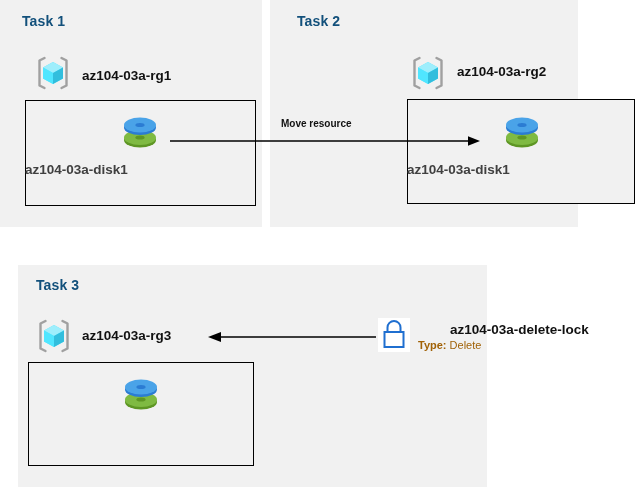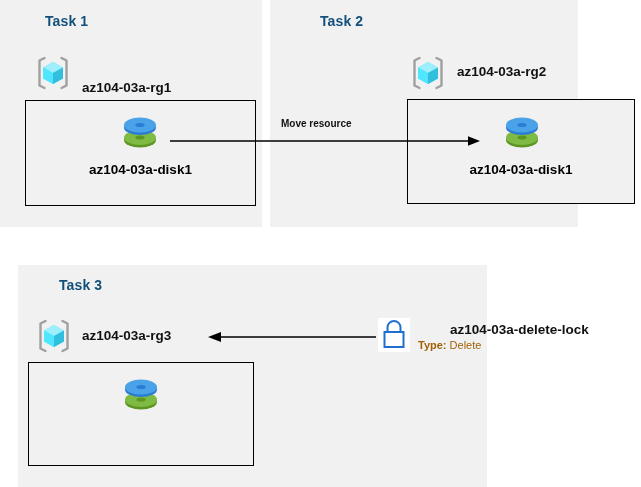--- a/index.html
+++ b/index.html
@@ -28,21 +28,20 @@
   #panel-task2 { left: 270px; top: 0px;   width: 308px; height: 227px; }
   #panel-task3 { left: 18px;  top: 265px; width: 469px; height: 222px; }
 
   .panel-title {
     position: absolute;
     font-size: 14px;
     font-weight: bold;
     color: #12507b;
     letter-spacing: 0.1px;
     white-space: nowrap;
-    margin-left: 23px;
   }
   #title-task1 { left: 22px; top: 13px; }
   #title-task2 { left: 27px; top: 13px; }
   #title-task3 { left: 18px; top: 12px; }
 
   .inner-box {
     position: absolute;
     border: 1px solid #000000;
     background: #f1f1f1;
     box-sizing: border-box;
@@ -80,23 +79,22 @@
     position: absolute;
     font-size: 13.5px;
     font-weight: bold;
     color: #111111;
     white-space: nowrap;
   }
   .node-label {
     position: absolute;
     font-size: 13.5px;
     font-weight: bold;
-    color: #000000;
-    white-space: nowrap;
-    text-align: center;
+    color: #404040;
+    white-space: nowrap;
   }
   .edge-label {
     position: absolute;
     font-size: 10px;
     font-weight: bold;
     color: #111111;
     white-space: nowrap;
   }
   .lock-name {
     position: absolute;
@@ -129,21 +127,21 @@
     <div class="rg-icon" style="left:34px; top:54px;">
       <svg width="38" height="38" viewBox="0 0 38 38">
         <path d="M10.5 4 L5.5 6.5 L5.5 31.5 L10.5 34" fill="none" stroke="#a0a0a0" stroke-width="2.4" stroke-linecap="round" stroke-linejoin="round"></path>
         <path d="M27.5 4 L32.5 6.5 L32.5 31.5 L27.5 34" fill="none" stroke="#a0a0a0" stroke-width="2.4" stroke-linecap="round" stroke-linejoin="round"></path>
         <polygon points="19,8 29,13.5 29,24.5 19,30 9,24.5 9,13.5" fill="#50e6ff"></polygon>
         <polygon points="19,8 29,13.5 19,19 9,13.5" fill="#9eeefc"></polygon>
         <polygon points="19,19 29,13.5 29,24.5 19,30" fill="#32bedd"></polygon>
         <polygon points="19,19 9,13.5 9,24.5 19,30" fill="#50e6ff"></polygon>
       </svg>
     </div>
-    <div class="res-label" style="left:82px; top:80px;text-align:center;">az104-03a-rg1</div>
+    <div class="res-label" style="left:82px; top:68px;text-align:center;">az104-03a-rg1</div>
 
     <div class="inner-box" id="box-task1"></div>
 
     <div class="disk-icon" style="left:118px; top:113px;">
       <svg width="44" height="40" viewBox="0 0 44 40">
         <ellipse cx="22" cy="27" rx="16" ry="7.5" fill="#5e9624"></ellipse>
         <ellipse cx="22" cy="24.5" rx="16" ry="7.5" fill="#7fba42"></ellipse>
         <ellipse cx="22" cy="24.5" rx="4.6" ry="2.1" fill="#5e9624"></ellipse>
         <ellipse cx="22" cy="14.5" rx="16" ry="7.5" fill="#2b7cd3"></ellipse>
         <ellipse cx="22" cy="12" rx="16" ry="7.5" fill="#4aa3e8"></ellipse>

